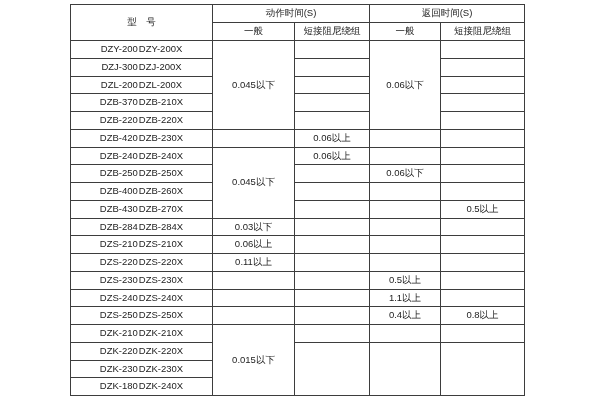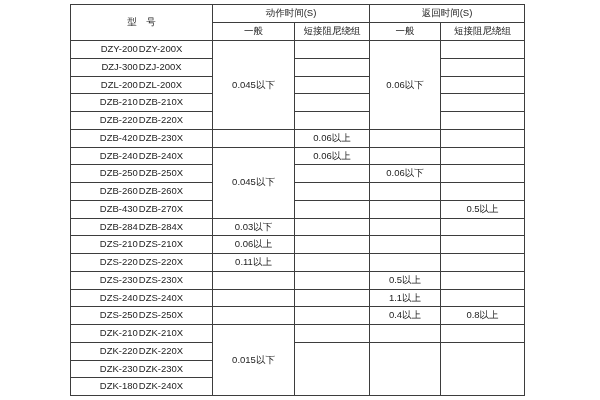--- a/index.html
+++ b/index.html
@@ -62,21 +62,21 @@
     <tr class="dr">
       <td class="model">
         <span>DZL-200</span><span>DZL-200X</span>
       </td>
       <td></td>
       <td></td>
     </tr>
 
     <tr class="dr">
       <td class="model">
-        <span>DZB-210</span><span>DZB-210X</span>
+        <span>DZB-370</span><span>DZB-210X</span>
       </td>
       <td></td>
       <td></td>
     </tr>
 
     <tr class="dr">
       <td class="model">
         <span>DZB-220</span><span>DZB-220X</span>
       </td>
       <td></td>
@@ -107,21 +107,21 @@
       <td class="model">
         <span>DZB-250</span><span>DZB-250X</span>
       </td>
       <td></td>
       <td>0.06以下</td>
       <td></td>
     </tr>
 
     <tr class="dr">
       <td class="model">
-        <span>DZB-260</span><span>DZB-260X</span>
+        <span>DZB-400</span><span>DZB-260X</span>
       </td>
       <td></td>
       <td></td>
       <td></td>
     </tr>
 
     <tr class="dr">
       <td class="model">
         <span>DZB-430</span><span>DZB-270X</span>
       </td>

